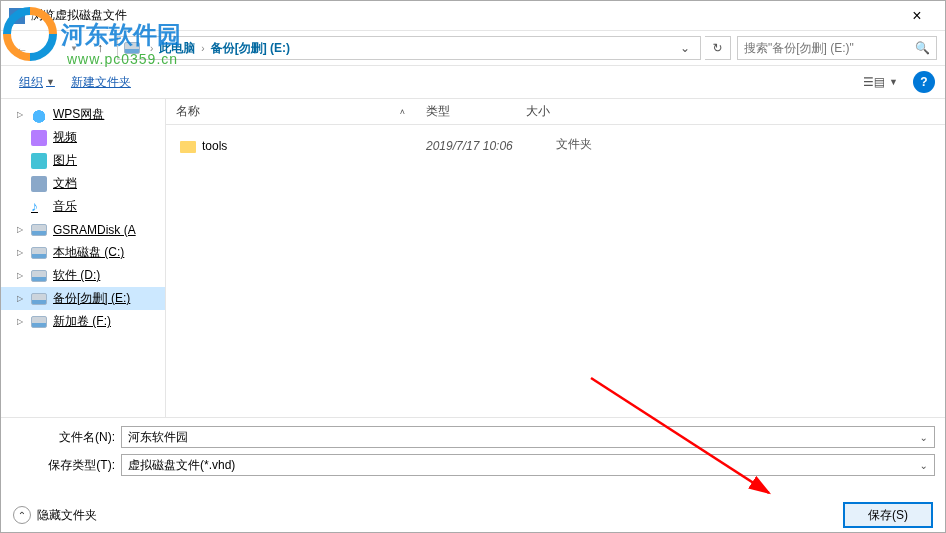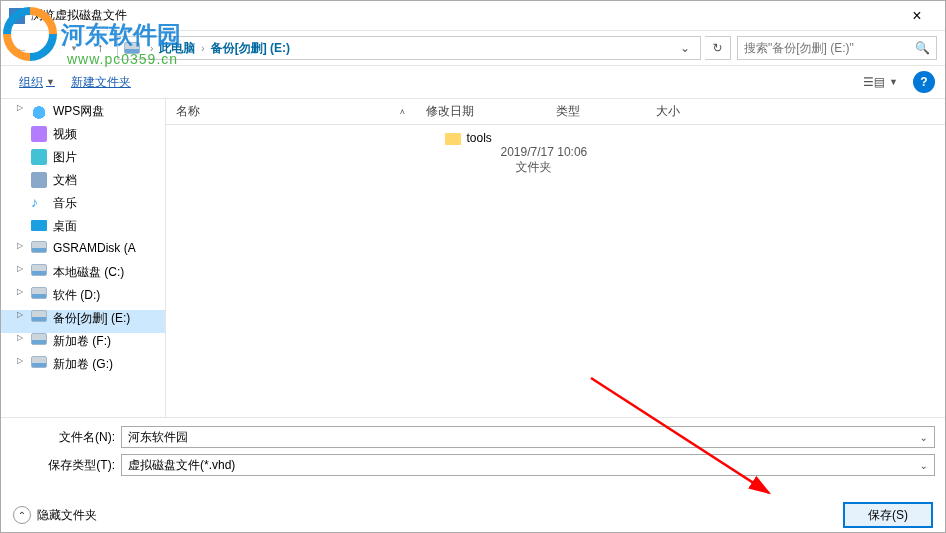--- a/index.html
+++ b/index.html
@@ -35,21 +35,21 @@
 .toolbar { height: 34px; display: flex; align-items: center; padding: 0 10px; border-top: 1px solid #e5e5e5; border-bottom: 1px solid #e5e5e5; background: #fff; }
 .toolbtn { padding: 4px 8px; color: #1a5fb4; display: inline-flex; align-items: center; text-decoration: underline; }
 .toolbtn .dd { font-size: 9px; margin-left: 3px; color: #555; }
 .toolbar .spacer { flex: 1; }
 .viewbtn { padding: 3px 6px; border: 1px solid transparent; display: inline-flex; align-items: center; color: #555; }
 .helpbtn { width: 22px; height: 22px; border-radius: 50%; background: #0078d7; color: #fff; display: flex; align-items: center; justify-content: center; font-weight: bold; margin-left: 8px; }
 
 
 .mainsplit { display: flex; height: 318px; }
 .sidebar { width: 165px; overflow-y: auto; border-right: 1px solid #e5e5e5; padding-top: 4px; }
-.sb-item { height: 23px; display: flex; padding: 0 6px 0 30px; position: relative; white-space: nowrap; overflow: hidden; }
+.sb-item { height: 23px; display: flex; align-items: center; padding: 0 6px 0 30px; position: relative; white-space: nowrap; overflow: hidden; text-decoration: underline; }
 .sb-item.selected { background: #cce8ff; }
 .sb-item.hasexpand::before { content: "▷"; position: absolute; left: 16px; font-size: 8px; color: #666; }
 .sb-ico { width: 16px; height: 16px; margin-right: 6px; flex-shrink: 0; display: inline-block; }
 .ico-cloud { background: radial-gradient(circle at 50% 60%, #4db8ff 50%, transparent 51%); border-radius: 50%; }
 .ico-vid { background: #b47cff; border-radius: 2px; }
 .ico-pic { background: #43c2d6; border-radius: 2px; }
 .ico-doc { background: #8aa8c9; border-radius: 2px; }
 .ico-dl { width: 0; height: 0; border-left: 7px solid transparent; border-right: 7px solid transparent; border-top: 12px solid #2ea6ff; margin-top: 2px; }
 .ico-music { color: #2ea6ff; font-size: 14px; line-height: 14px; }
 .ico-desk { background: #1a9fe0; border-radius: 1px; height: 11px; margin-top: 2px; }
@@ -58,23 +58,23 @@
 
 .filepane { flex: 1; display: flex; flex-direction: column; }
 .cols { height: 26px; display: flex; align-items: center; border-bottom: 1px solid #e5e5e5; color: #444; }
 .col { padding: 0 10px; border-right: 1px solid transparent; display: flex; align-items: center; }
 .col.name { width: 250px; }
 .col.name .sort { margin-left: auto; font-size: 9px; color: #555; }
 .col.date { width: 130px; }
 .col.type { width: 100px; }
 .col.size { width: 80px; }
 .filelist { flex: 1; padding-top: 6px; }
-.filerow { height: 22px; display: flex; align-items: center; flex-direction: column; }
+.filerow { height: 22px; display: flex; align-items: flex-end; }
 .filerow .fname { width: 250px; padding-left: 14px; display: flex; align-items: center; }
-.filerow .fdate { width: 130px; padding-left: 10px; color: #555; }
+.filerow .fdate { width: 130px; padding-left: 10px; color: #555; font-style: italic; }
 .filerow .ftype { width: 100px; padding-left: 10px; color: #555; }
 
 
 .bottomform { border-top: 1px solid #e5e5e5; padding: 8px 10px 4px; }
 .formrow { display: flex; align-items: center; margin-bottom: 6px; }
 .formrow .lbl { width: 110px; text-align: right; padding-right: 6px; }
 .formrow .field { flex: 1; height: 22px; border: 1px solid #aaa; background: #fff; display: flex; align-items: center; padding: 0 6px; }
 .formrow .field .val { flex: 1; }
 .formrow .field .dd { color: #555; font-size: 10px; }
 
@@ -161,58 +161,47 @@
         <span>图片</span>
       </div>
       <div class="sb-item">
         <span class="sb-ico ico-doc"></span>
         <span>文档</span>
       </div>
       <div class="sb-item">
         <span class="sb-ico ico-music">♪</span>
         <span>音乐</span>
       </div>
-      <div class="sb-item">
-        <span class="sb-ico ico-desk"></span>
-        <span>桌面</span>
-      </div>
       <div class="sb-item hasexpand">
         <span class="sb-ico ico-drive"></span>
         <span>GSRAMDisk (A</span>
       </div>
       <div class="sb-item hasexpand">
         <span class="sb-ico ico-drive"></span>
         <span>本地磁盘 (C:)</span>
       </div>
       <div class="sb-item hasexpand">
         <span class="sb-ico ico-drive"></span>
         <span>软件 (D:)</span>
       </div>
       <div class="sb-item selected hasexpand">
         <span class="sb-ico ico-drive"></span>
         <span>备份[勿删] (E:)</span>
       </div>
       <div class="sb-item hasexpand">
         <span class="sb-ico ico-drive"></span>
         <span>新加卷 (F:)</span>
-      </div>
-      <div class="sb-item hasexpand">
-        <span class="sb-ico ico-drive"></span>
-        <span>新加卷 (G:)</span>
       </div>
     </div>
   <div class="filepane">
     <div class="cols">
       <div class="col name">
         <span>名称</span>
         <span class="sort">˄</span>
       </div>
-      <div class="col date">
-          <span>修改日期</span>
-        </div>
       <div class="col type">
           <span>类型</span>
         </div>
       <div class="col size">
           <span>大小</span>
         </div>
     </div>
     <div class="filelist" id="filelist">
         <div class="filerow">
           <div class="fname">

